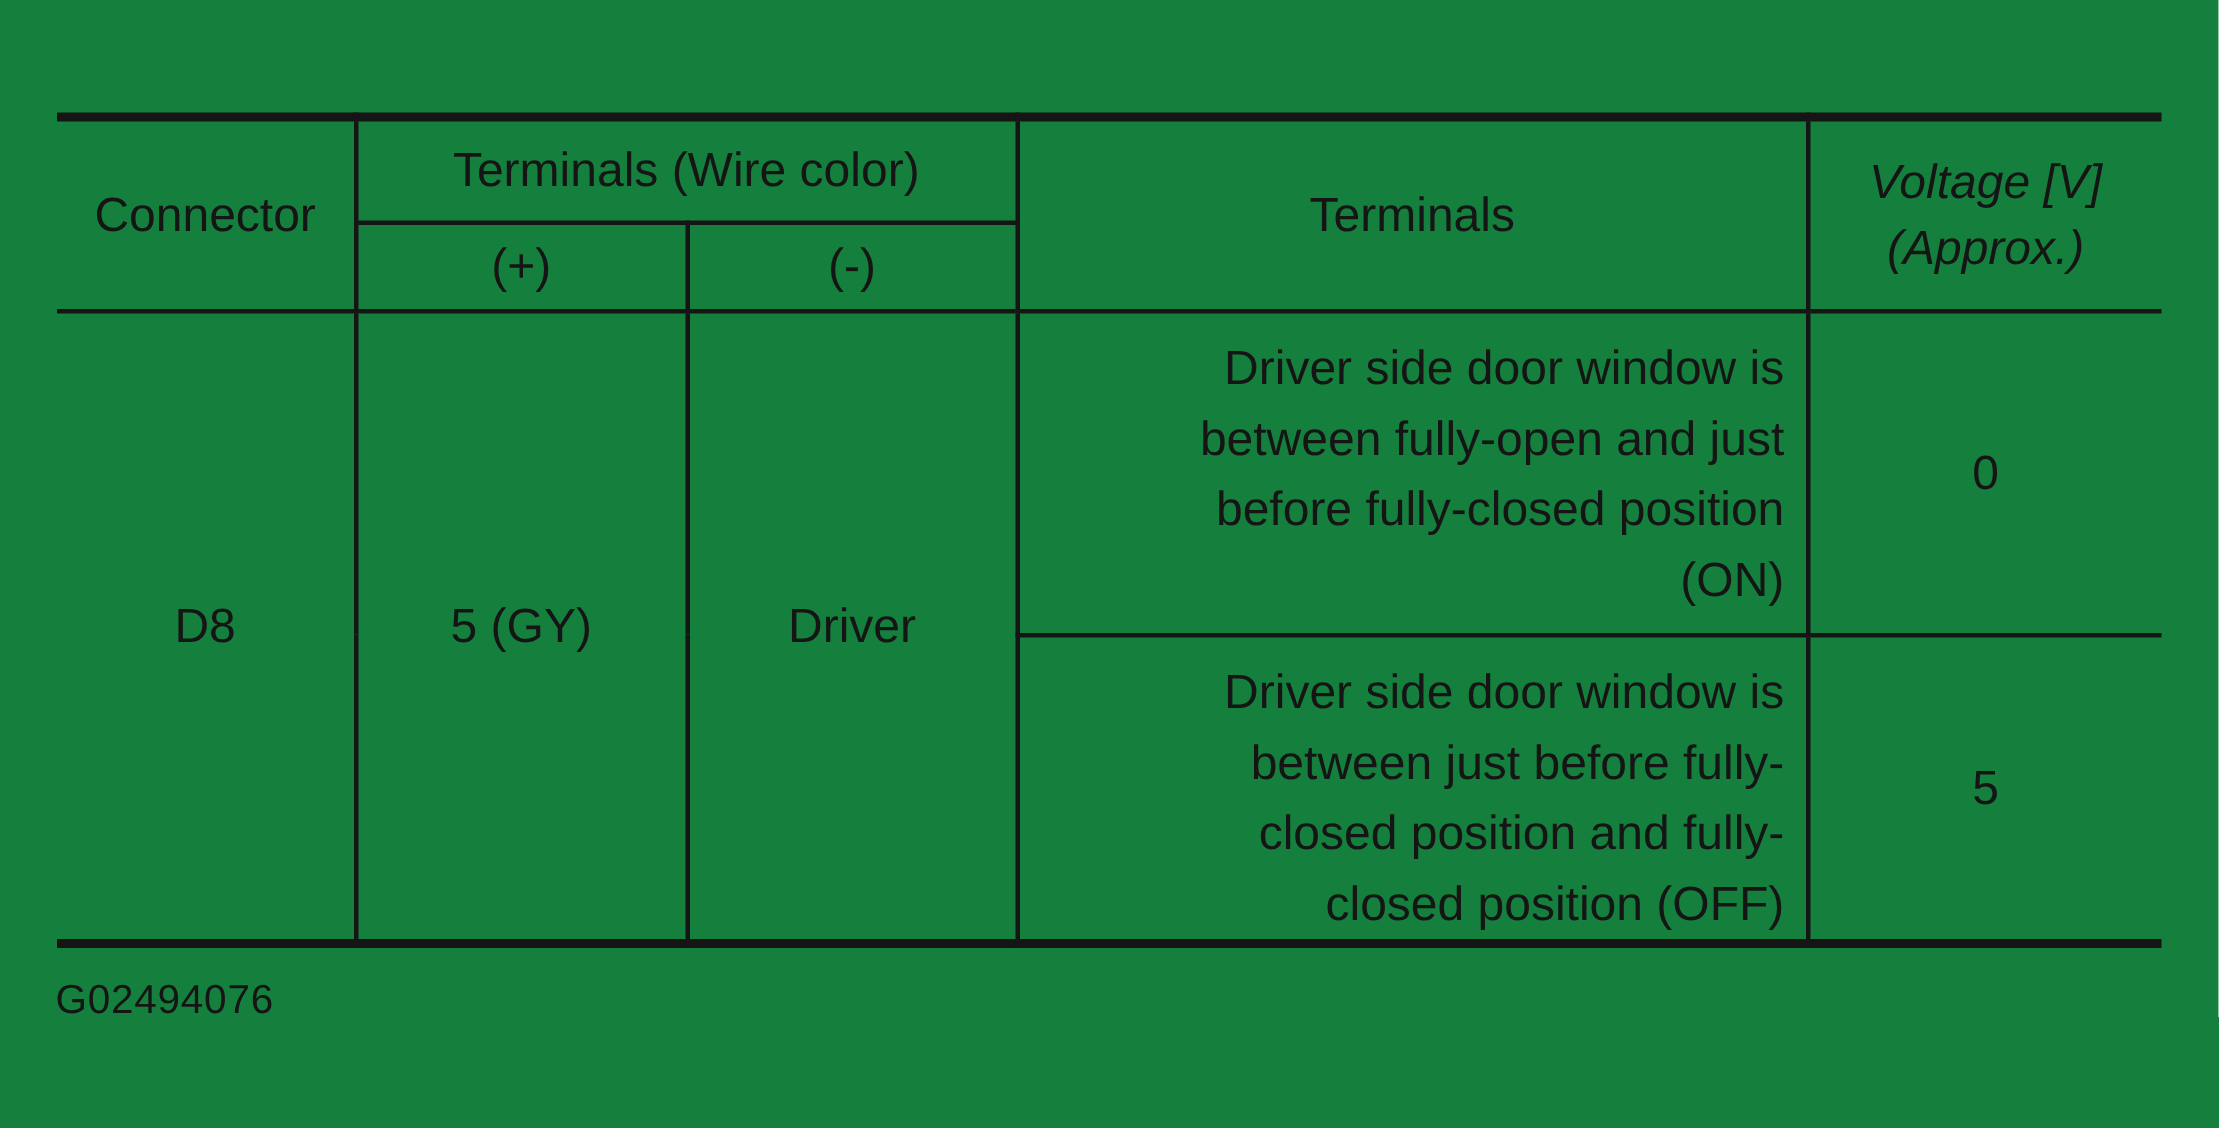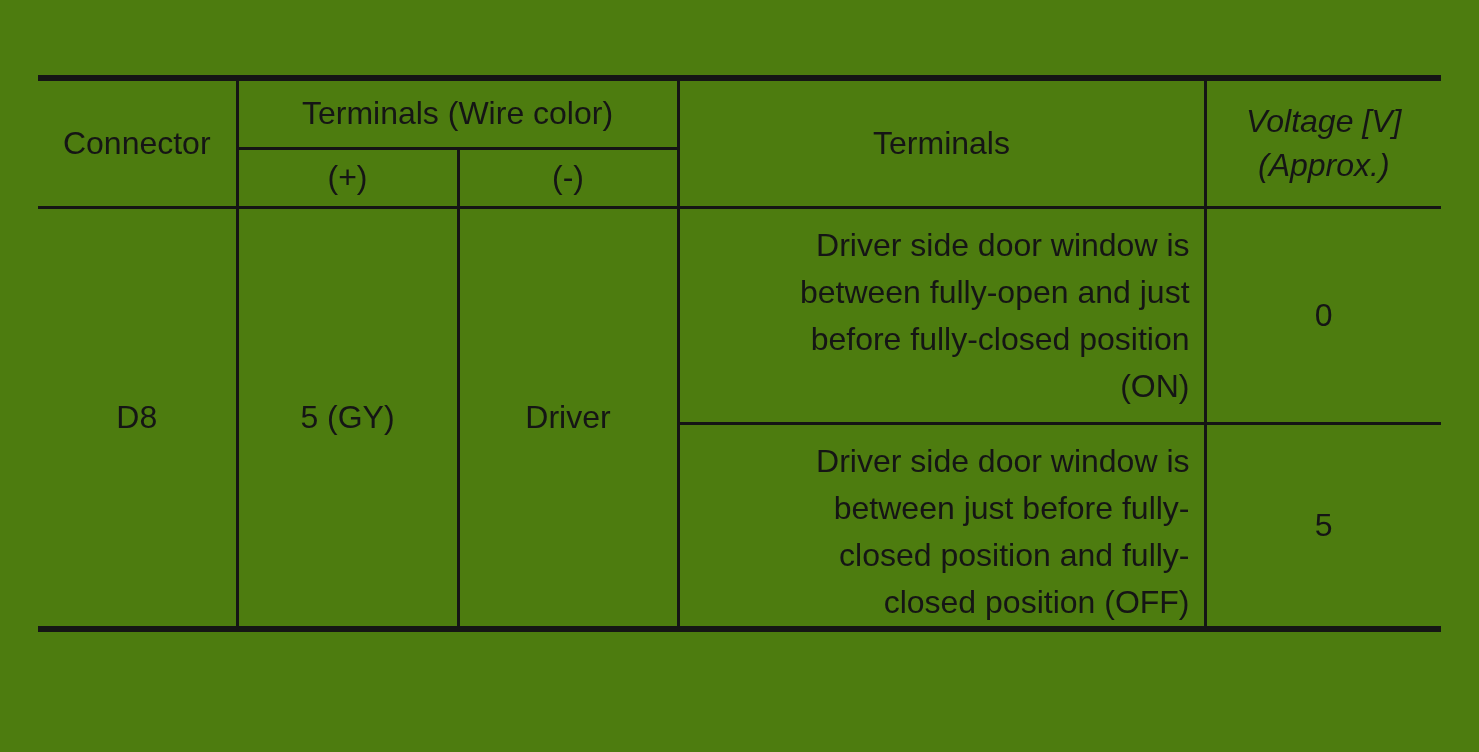--- a/index.html
+++ b/index.html
@@ -5,21 +5,21 @@
   * { margin: 0; padding: 0; box-sizing: border-box; }
   html, body { background: #ffffff; }
   body {
     font-family: "Liberation Sans", sans-serif;
     color: #151515;
   }
   .page {
     position: relative;
     width: 1479px;
     height: 752px;
-    background: #4d7c0f;
+    background: #15803d;
     overflow: hidden;
   }
   table.spec-table {
     position: absolute;
     left: 38px;
     top: 75px;
     width: 1403px;
     border-collapse: collapse;
     table-layout: fixed;
     border-top: 6px solid #151515;
@@ -104,13 +104,14 @@
       <tr class="r4">
         <td class="cond">Driver side door window is
 between just before fully-
 closed position and fully-
 closed position (OFF)</td>
         <td class="no-right">5</td>
       </tr>
     </tbody>
   </table>
 
+  <div class="fig-id">G02494076</div>
 </div>
 
 </body></html>

